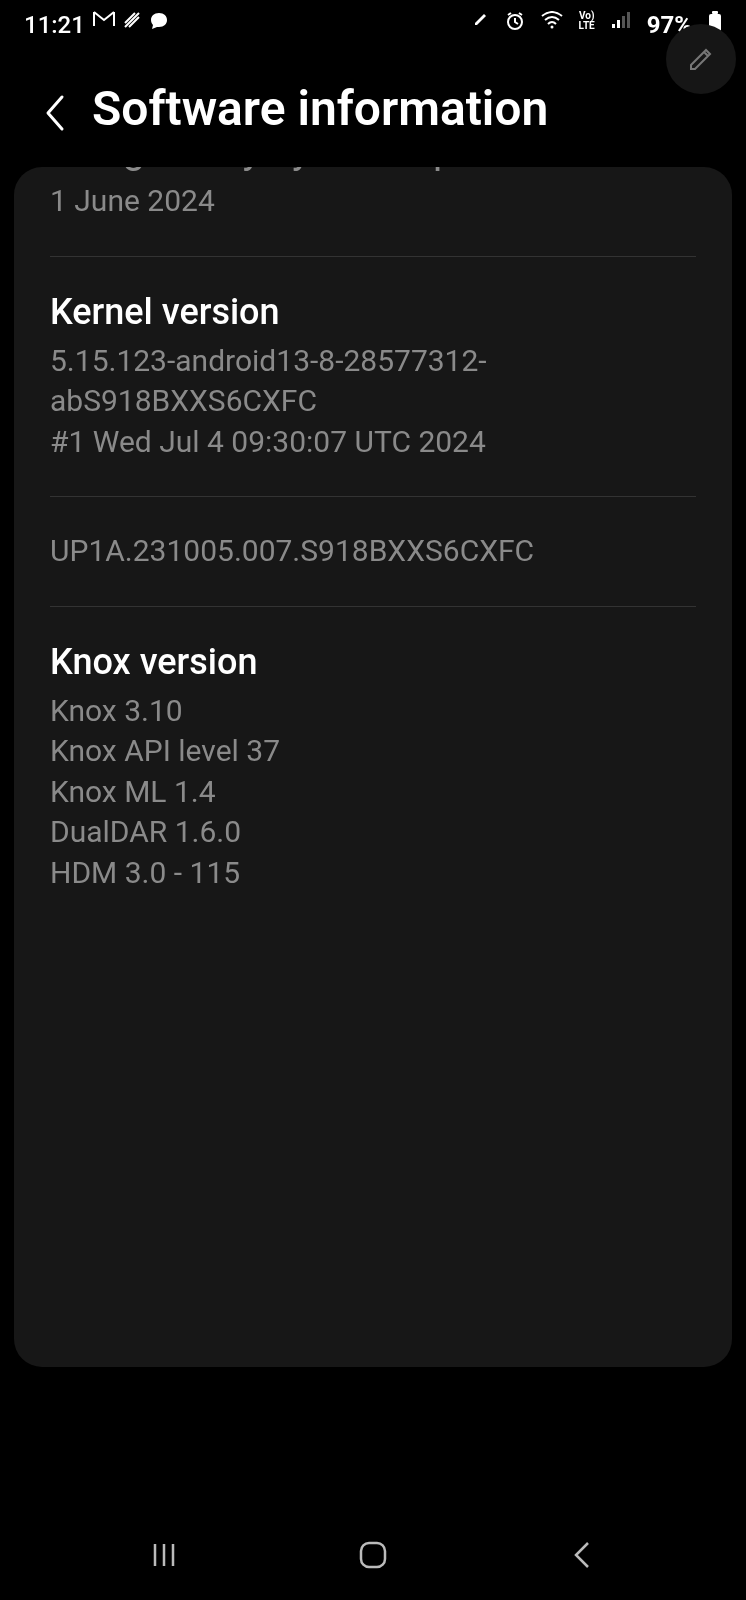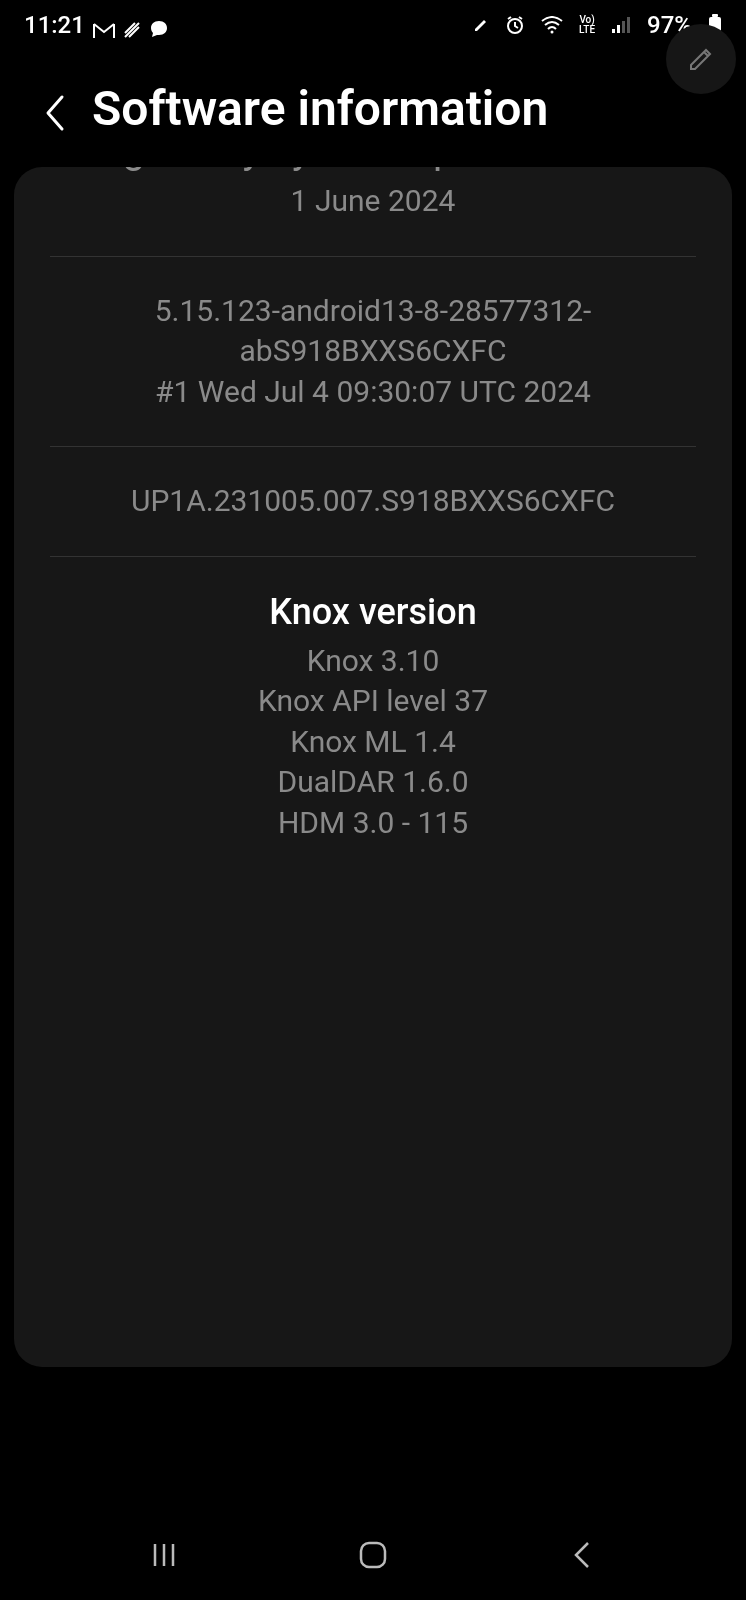--- a/index.html
+++ b/index.html
@@ -14,22 +14,22 @@
   }
   .status-bar {
     height: 50px;
     display: flex;
     align-items: center;
     justify-content: space-between;
     padding: 0 24px;
     font-size: 24px;
     font-weight: 500;
   }
-  .status-left { display: flex; align-items: flex-end; gap: 8px; }
-  .status-right { display: flex; align-items: center; gap: 16px; }
+  .status-left { display: flex; align-items: flex-start; gap: 8px; }
+  .status-right { display: flex; align-items: flex-start; gap: 16px; font-weight: bold; }
   .status-icon { display: inline-flex; align-items: center; }
   .header {
     display: flex;
     align-items: flex-end;
     padding: 30px 24px 30px 42px;
     position: relative;
   }
   .back-chevron { margin-right: 26px; }
   .page-title { font-size: 48px; font-weight: 600; }
   .edit-fab {
@@ -48,21 +48,20 @@
     background: #171717;
     margin: 0 14px;
     border-radius: 28px;
     padding: 0 36px;
     height: 1200px;
     overflow: hidden;
   }
   .item {
     padding: 34px 0;
     border-bottom: 1px solid #333;
-    text-align: center;
   }
   .item:last-child { border-bottom: none; }
   .item-title {
     font-size: 36px;
     font-weight: 500;
     color: #fff;
     margin-bottom: 8px;
   }
   .item-sub {
     font-size: 30px;
@@ -157,20 +156,21 @@
       </svg>
   </div>
 </div>
 
 <div class="content">
   <div class="item item-cut">
     <div class="item-title">Google Play system update</div>
     <div class="item-sub">1 June 2024</div>
   </div>
   <div class="item">
+    <div class="item-title">Kernel version</div>
     <div class="item-sub">5.15.123-android13-8-28577312-abS918BXXS6CXFC
 #1 Wed Jul 4 09:30:07 UTC 2024</div>
   </div>
   <div class="item">
     <div class="item-sub">UP1A.231005.007.S918BXXS6CXFC</div>
   </div>
   <div class="item">
     <div class="item-title">Knox version</div>
     <div class="item-sub">Knox 3.10
 Knox API level 37

